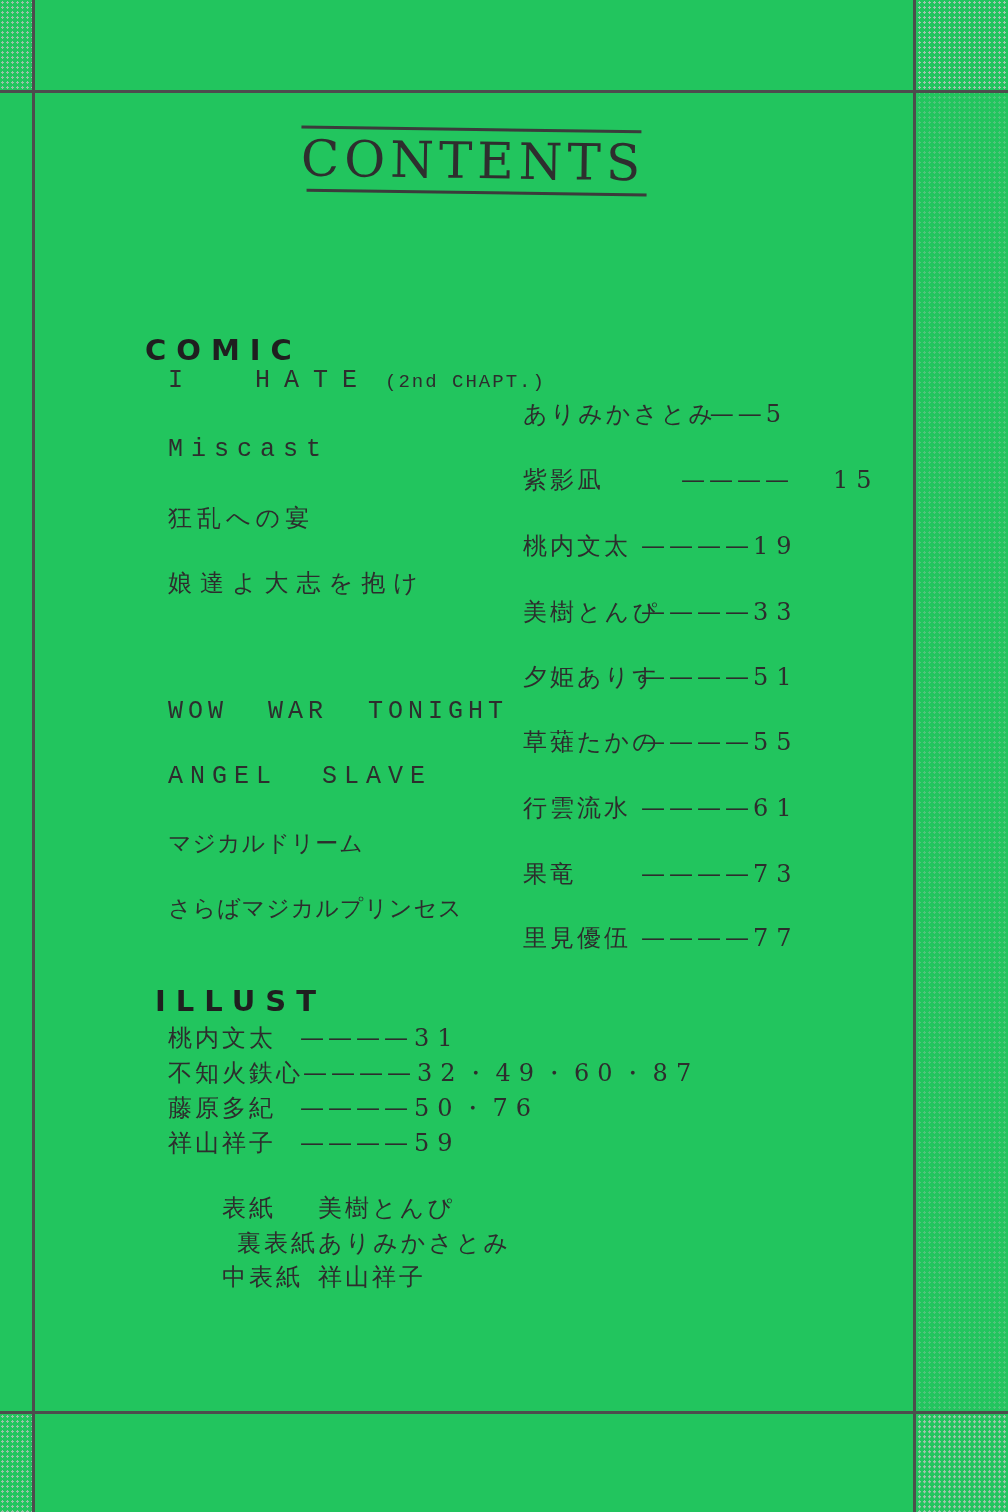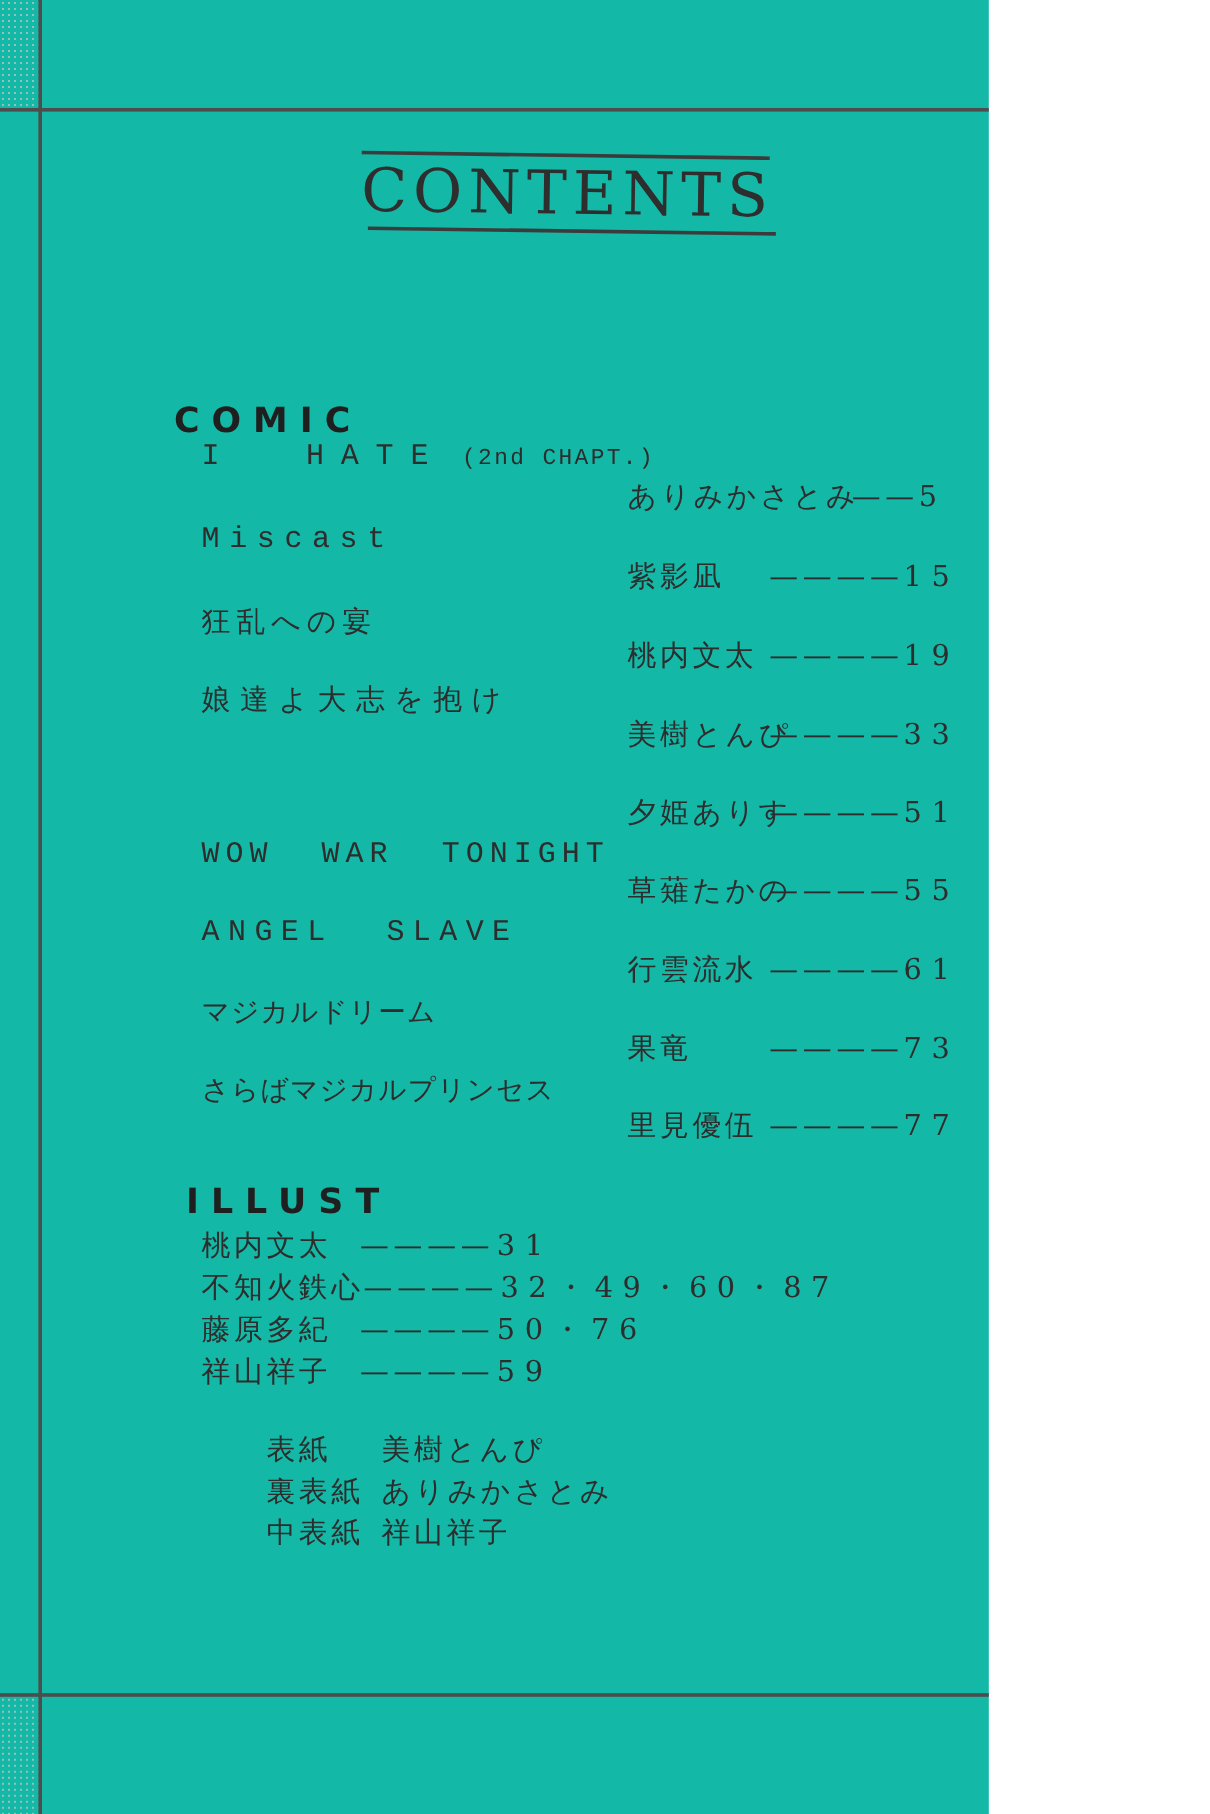--- a/index.html
+++ b/index.html
@@ -1,17 +1,17 @@
 <!DOCTYPE html>
 <html><head>
 <meta charset="utf-8">
 <style>
   html,body{margin:0;padding:0;background:#ffffff;}
   .page{
-    position:relative;width:824px;height:1512px;background:#14b8a6;
+    position:relative;width:1008px;height:1512px;background:#22c55e;
     font-family:"DejaVu Serif","Liberation Serif",serif;color:#2b2b2b;overflow:hidden;
   }
   
   .frame{position:absolute;background:#4d4d4d;}
   .vline-left{left:32px;top:0;width:3px;height:1512px;}
   .vline-right{left:913px;top:0;width:3px;height:1512px;}
   .hline-top{left:0;top:90px;width:1008px;height:3px;}
   .hline-bottom{left:0;top:1411px;width:1008px;height:3px;}
   
   .speckle{position:absolute;background-image:radial-gradient(circle,#c2c2c2 1px,rgba(0,0,0,0) 1.3px);background-size:5px 5px;}
@@ -86,21 +86,21 @@
   <div class="sec-header" style="left:145px;top:333px;">COMIC</div>
 
   <div class="en-title" style="top:366px;letter-spacing:14px;"><span>I  HATE</span><span class="note">(2nd CHAPT.)</span></div>
   <div class="author-row" style="top:398px;">
     <span class="author">ありみかさとみ</span>
     <span class="dashes">——</span>
     <span class="pagenum">5</span>
   </div>
 
   <div class="en-title" style="top:435px;letter-spacing:8px;">Miscast</div>
-  <div class="author-row" style="top:464px;">
+  <div class="author-row" style="top:464px;gap:40px;">
     <span class="author">紫影凪</span>
     <span class="dashes">————</span>
     <span class="pagenum">15</span>
   </div>
 
   <div class="jp-title" style="top:502px;letter-spacing:5px;">狂乱への宴</div>
   <div class="author-row" style="top:530px;">
     <span class="author">桃内文太</span>
     <span class="dashes">————</span>
     <span class="pagenum">19</span>
@@ -167,21 +167,21 @@
   <div class="illust-row" style="top:1127px;">
     <span class="author">祥山祥子</span>
     <span class="dashes">————</span>
     <span class="illust-pages">59</span>
   </div>
 
   <div class="credit-row" style="top:1192px;">
     <span class="credit-label">表紙</span>
     <span class="credit-value">美樹とんぴ</span>
   </div>
-  <div class="credit-row" style="top:1227px;">
+  <div class="credit-row" style="top:1227px;text-align:right;">
     <span class="credit-label">裏表紙</span>
     <span class="credit-value">ありみかさとみ</span>
   </div>
   <div class="credit-row" style="top:1261px;">
     <span class="credit-label">中表紙</span>
     <span class="credit-value">祥山祥子</span>
   </div>
 
 </div>
 

